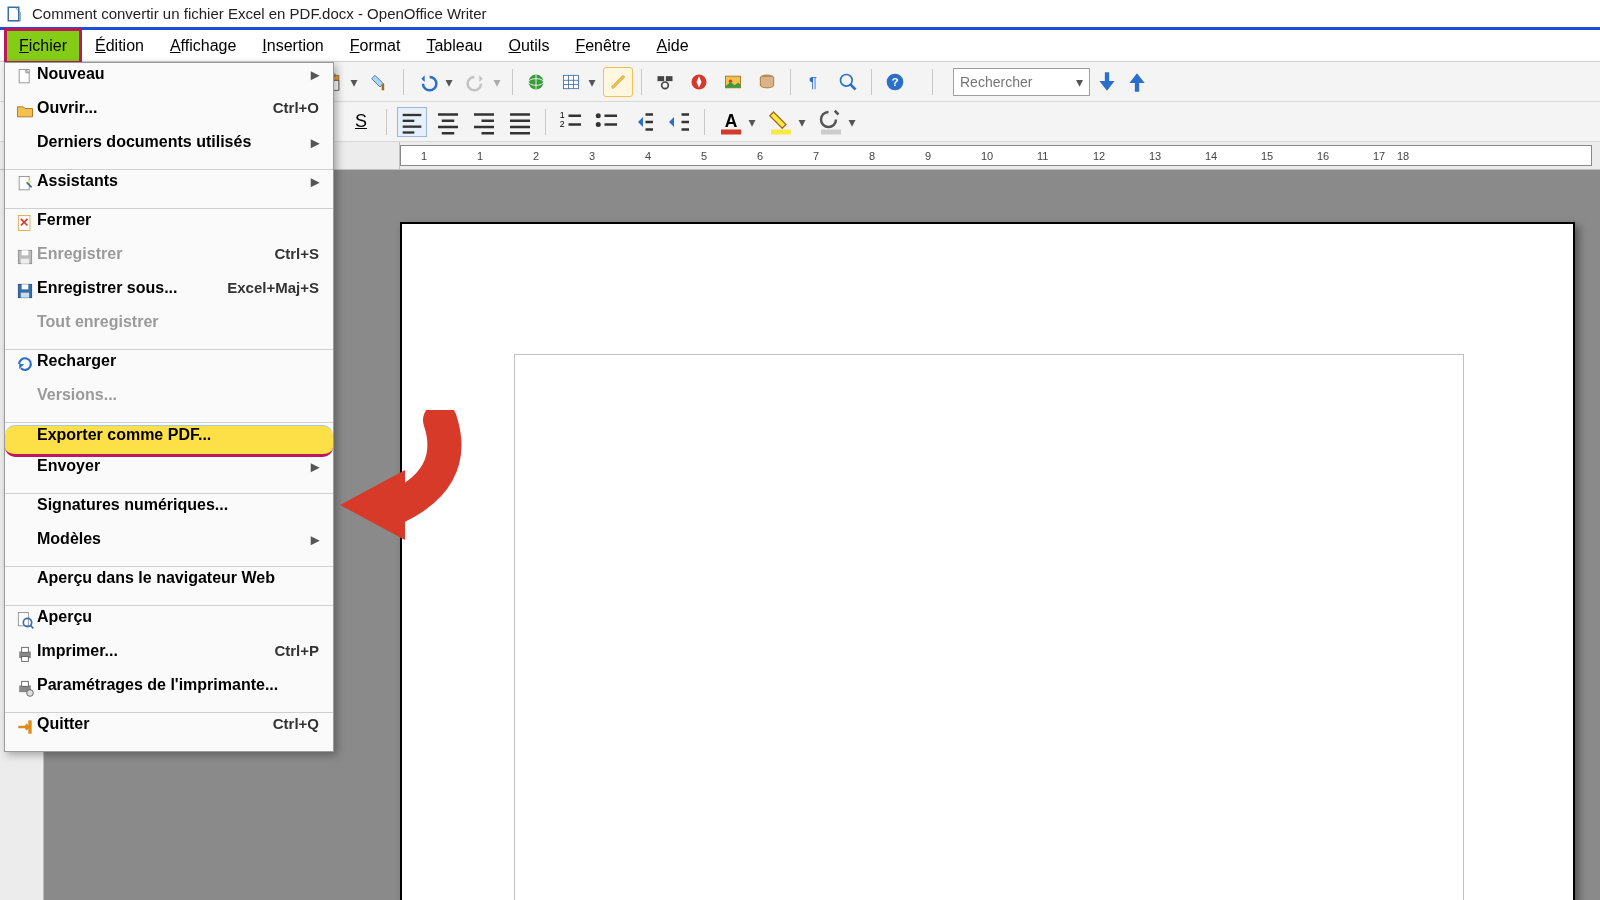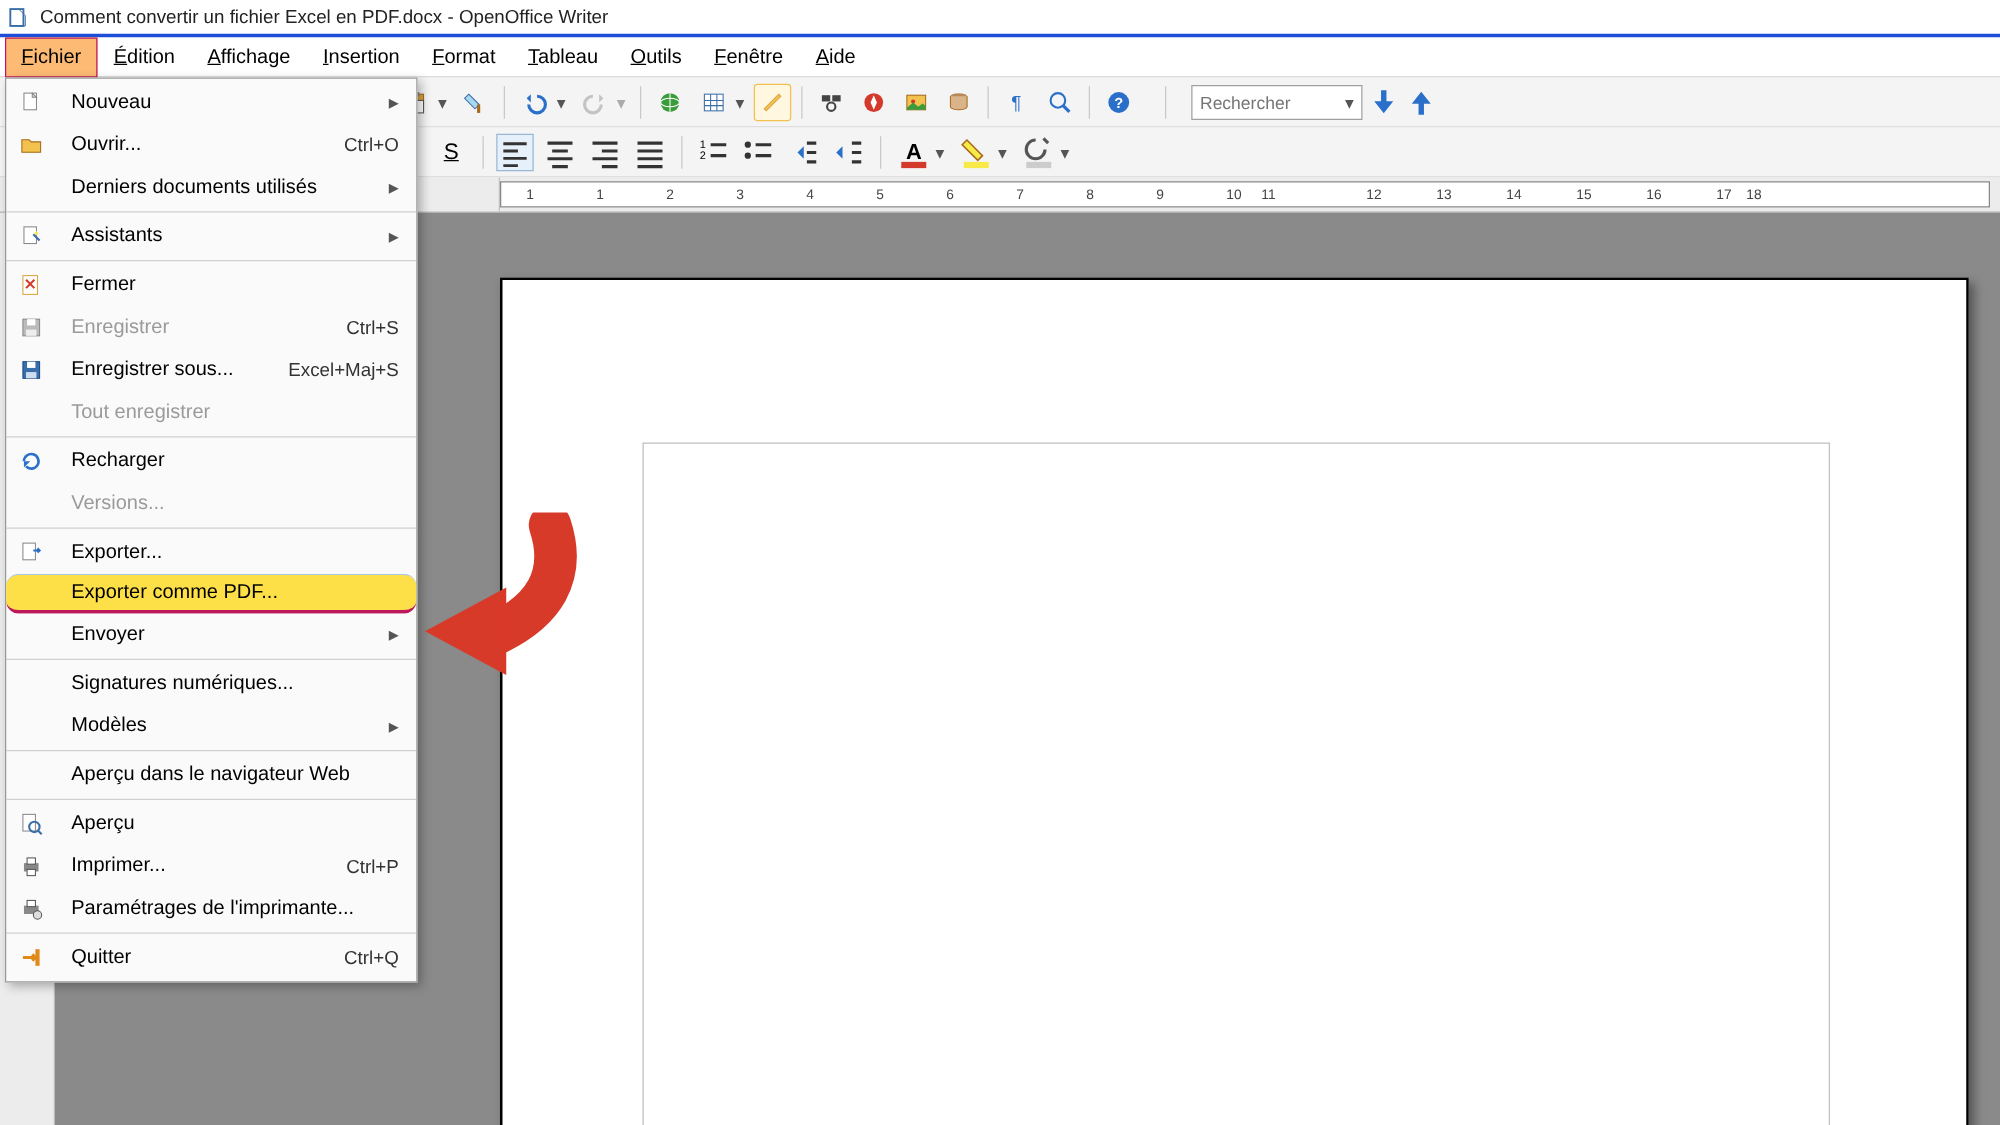--- a/index.html
+++ b/index.html
@@ -6,21 +6,21 @@
   body { width: 1600px; height: 900px; overflow: hidden; background: #fff; font-size: 14px; }
 
   
   .titlebar { height: 30px; background: #fff; border-bottom: 3px solid #1d4ed8; display: flex; align-items: center; padding: 0 6px; gap: 8px; }
   .titlebar .logo { width: 18px; height: 18px; }
   .titlebar .title { font-size: 15px; color: #222; }
 
   
   .menubar { height: 32px; display: flex; align-items: center; padding: 0 4px; background: #fff; border-bottom: 1px solid #d0d0d0; }
   .menubar .menu-item { padding: 6px 12px; font-size: 16px; color: #000; border: 1px solid transparent; }
-  .menubar .menu-item.active { border: 1px solid #be185d; background: #fdba74; }
+  .menubar .menu-item.active { border: 3px solid #be185d; background: #84cc16; }
 
   
   .toolbar { height: 40px; background: #f4f4f4; border-bottom: 1px solid #d8d8d8; display: flex; align-items: center; padding: 0 6px; gap: 4px; }
   .tool-btn { width: 30px; height: 30px; display: flex; align-items: center; justify-content: center; border: 1px solid transparent; border-radius: 3px; cursor: pointer; }
   .tool-btn svg { width: 20px; height: 20px; }
   .tool-split { display:flex; align-items:center; border:1px solid transparent; border-radius:3px;}
   .tool-split .arrow{ width:12px; display:flex; align-items:center; justify-content:center; color:#555;}
   .sep { width: 1px; height: 26px; background: #c8c8c8; margin: 0 4px; }
   .search-box { display:flex; align-items:center; border:1px solid #a0a0a0; background:#fff; height:28px; padding:0 6px; margin-left:12px; gap:6px; }
   .search-box input{ border:none; outline:none; width:110px; font-size:14px;}
@@ -45,21 +45,21 @@
   
   .canvas-area { height: 730px; background:#8a8a8a; position:relative; overflow:hidden;}
   .page { position:absolute; left:400px; top:52px; width:1175px; height:800px; background:#fff; border:2px solid #000; box-shadow: 4px 4px 8px rgba(0,0,0,0.4);}
   .text-area{ position:absolute; left:112px; top:130px; width:950px; height:600px; border:1px solid #c0c0c0;}
 
   
   .left-gutter{position:absolute; left:0; top:0; width:44px; height:100%; background:#ececec; border-right:1px solid #bdbdbd;}
 
   
   .dropdown { position:absolute; left:4px; top:62px; width:330px; background:#fafafa; border:1px solid #9a9a9a; box-shadow:3px 3px 8px rgba(0,0,0,0.3); z-index:100; padding:2px 0;}
-  .dd-item { display:flex; align-items:center; height:34px; padding:0 14px 0 8px; gap:20px; font-size:16px; color:#000; position:relative;}
+  .dd-item { display:flex; height:34px; padding:0 14px 0 8px; gap:0; font-size:16px; color:#000; position:relative;font-weight:bold;}
   .dd-item.disabled{ color:#9a9a9a;}
   .dd-item .ico{ width:24px; height:24px; display:flex; align-items:center; justify-content:center;}
   .dd-item .label{ flex:1;}
   .dd-item .shortcut{ font-size:15px; color:#333;}
   .dd-item .sub{ color:#555;}
   .dd-sep{ height:1px; background:#d0d0d0; margin:2px 0;}
   .dd-item.highlight{ background:#fde047; border-top:1px solid #a8c8e8; border-bottom:3px solid #be185d; height:32px;border-radius:10px;}
 
   
   .annotation-arrow{ position:absolute; left:330px; top:410px; z-index:200; pointer-events:none;}
@@ -387,21 +387,21 @@
       <span class="tick" style="left: 76px;">1</span>
       <span class="tick" style="left: 132px;">2</span>
       <span class="tick" style="left: 188px;">3</span>
       <span class="tick" style="left: 244px;">4</span>
       <span class="tick" style="left: 300px;">5</span>
       <span class="tick" style="left: 356px;">6</span>
       <span class="tick" style="left: 412px;">7</span>
       <span class="tick" style="left: 468px;">8</span>
       <span class="tick" style="left: 524px;">9</span>
       <span class="tick" style="left: 580px;">10</span>
-      <span class="tick" style="left: 608px;">11</span>
+      <span class="tick" style="left: 636px;">11</span>
       <span class="tick" style="left: 692px;">12</span>
       <span class="tick" style="left: 748px;">13</span>
       <span class="tick" style="left: 804px;">14</span>
       <span class="tick" style="left: 860px;">15</span>
       <span class="tick" style="left: 916px;">16</span>
       <span class="tick" style="left: 972px;">17</span>
       <span class="tick" style="left: 996px;">18</span>
     </div>
 </div>
 
@@ -493,29 +493,20 @@
           <path d="M5 18 l0 -6 l6 0 z" fill="#2a6fc9"></path>
         </svg>
       </span>
       <span class="label">Recharger</span>
     </div>
     <div class="dd-item disabled">
       <span class="ico"></span>
       <span class="label">Versions...</span>
     </div>
     <div class="dd-sep"></div>
-    <div class="dd-item">
-      <span class="ico">
-        <svg viewBox="0 0 24 24" width="20" height="20">
-          <rect x="4" y="3" width="12" height="16" fill="#fff" stroke="#888"></rect>
-          <path d="M14 10 l6 0 m-2 -2 l2 2 l-2 2" stroke="#2a6fc9" stroke-width="2" fill="none"></path>
-        </svg>
-      </span>
-      <span class="label">Exporter...</span>
-    </div>
     <div class="dd-item highlight">
       <span class="ico"></span>
       <span class="label">Exporter comme PDF...</span>
     </div>
     <div class="dd-item">
       <span class="ico"></span>
       <span class="label">Envoyer</span>
       <span class="sub">▸</span>
     </div>
     <div class="dd-sep"></div>

